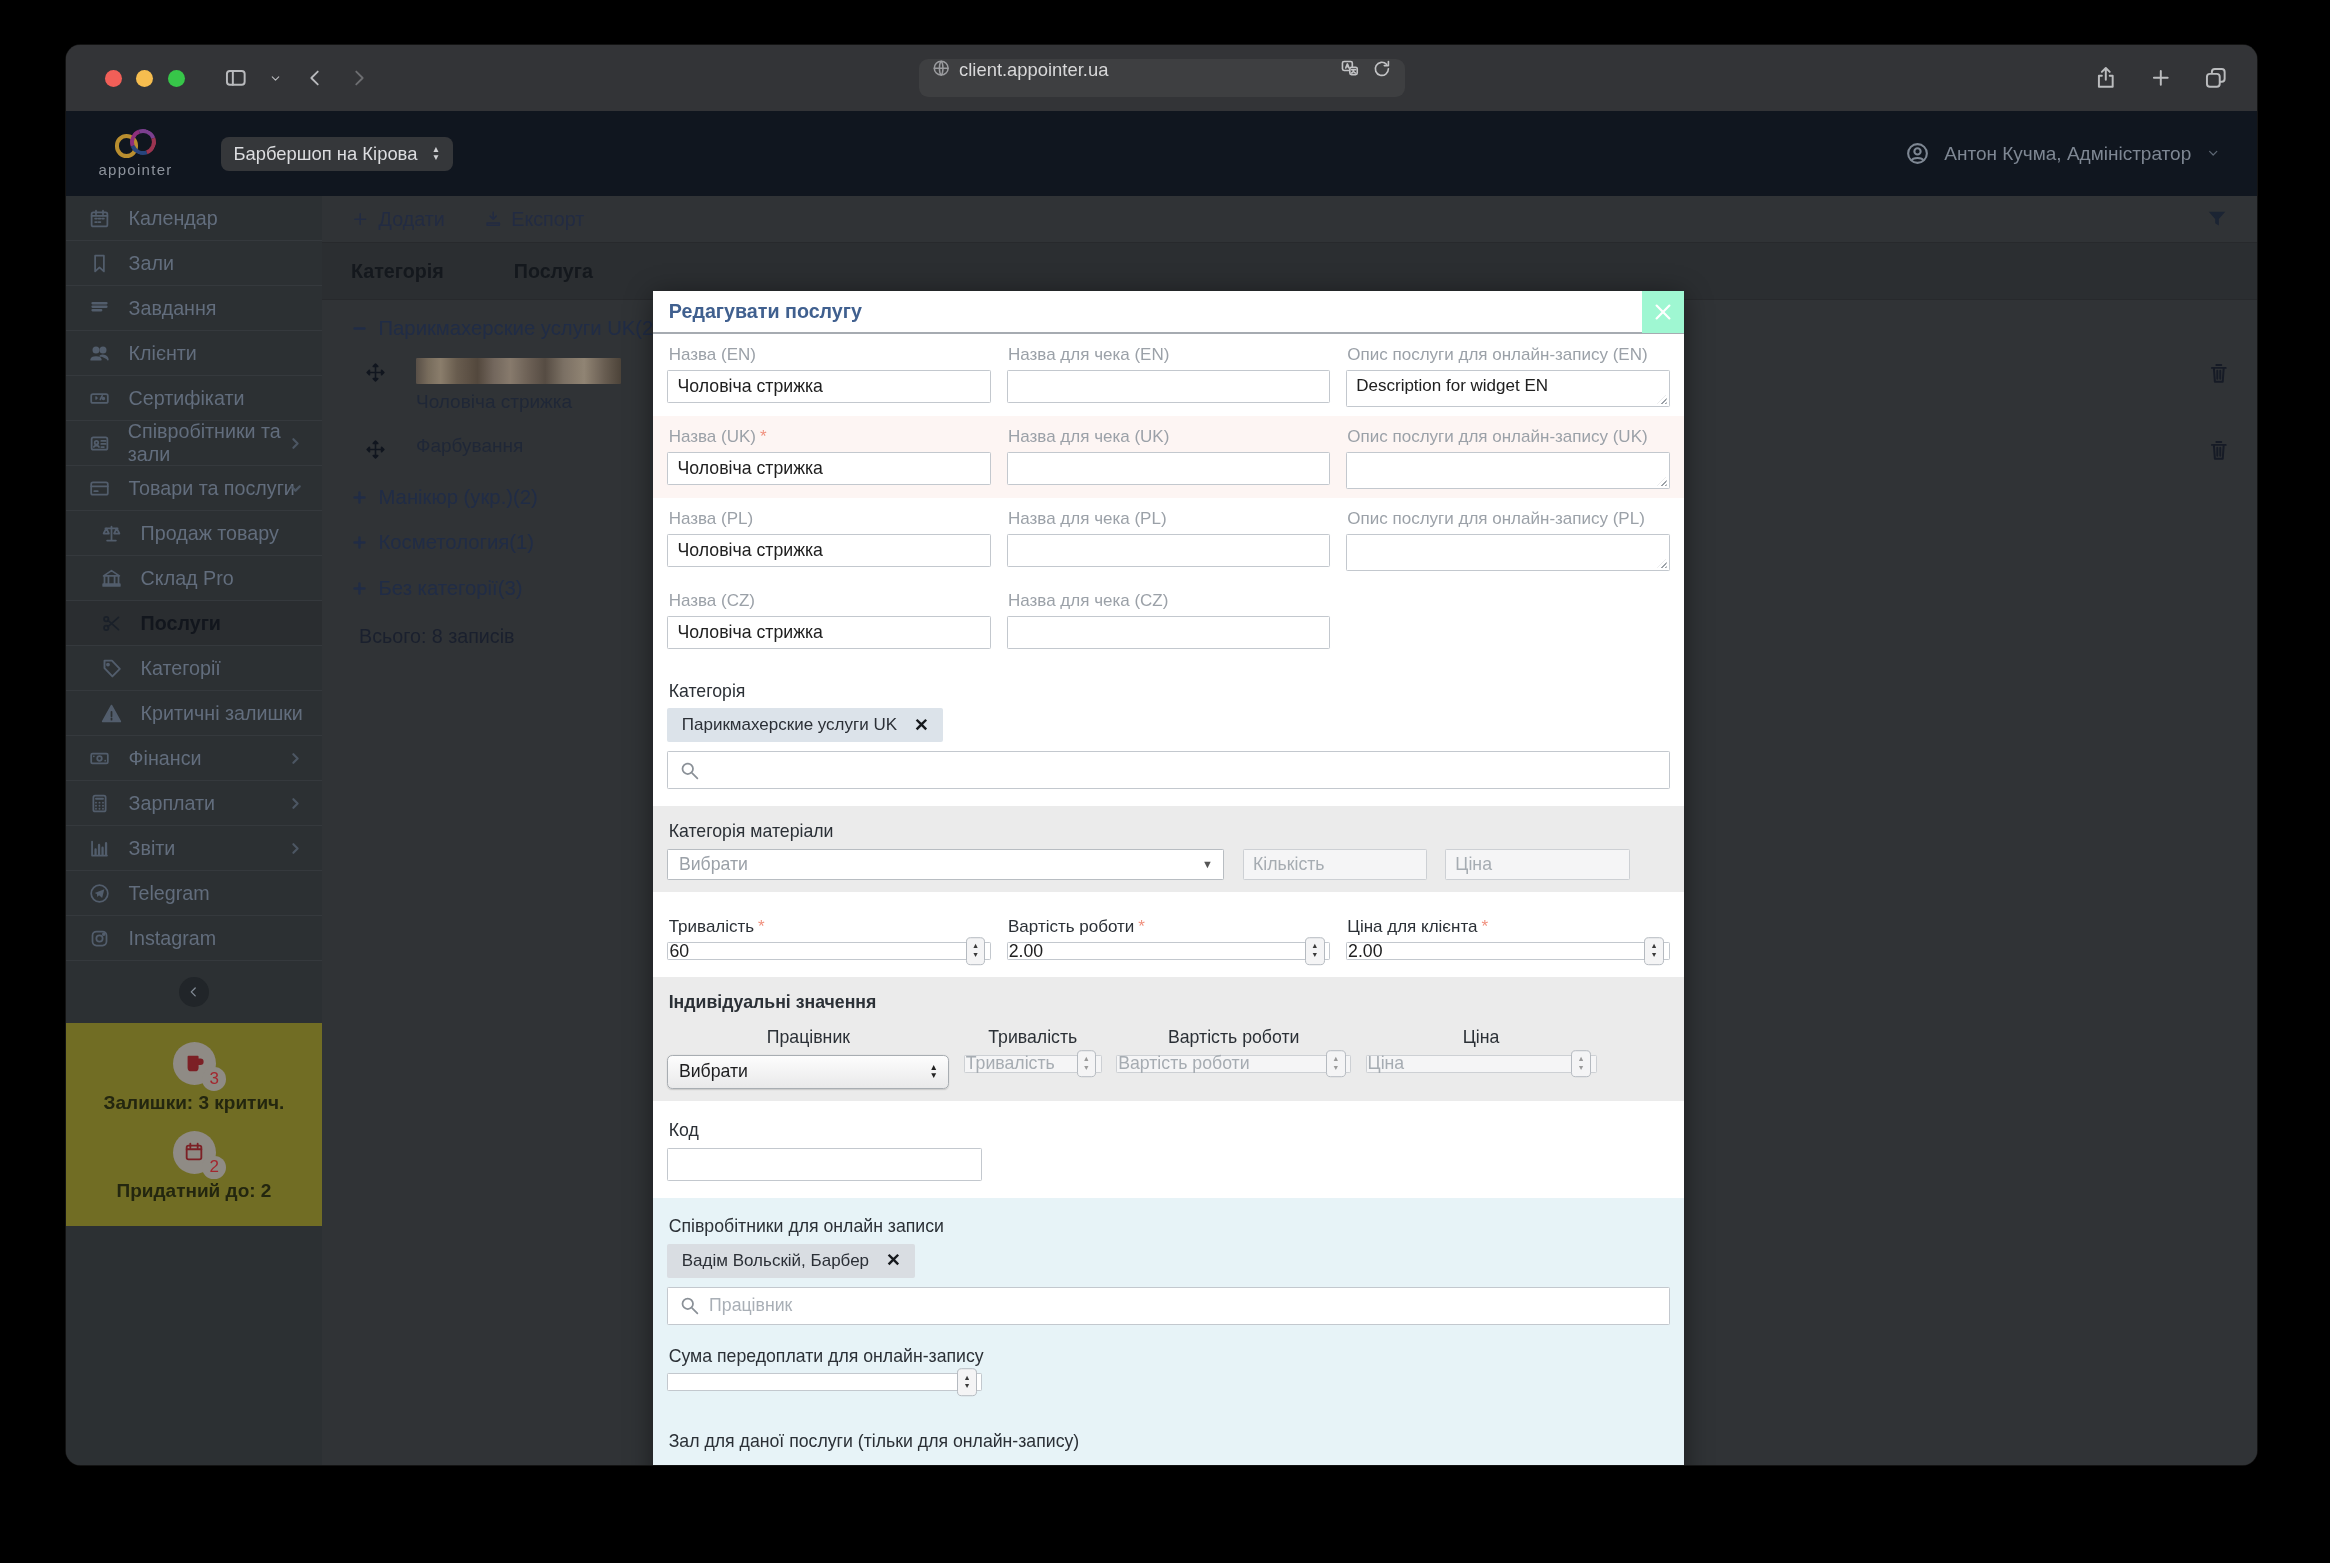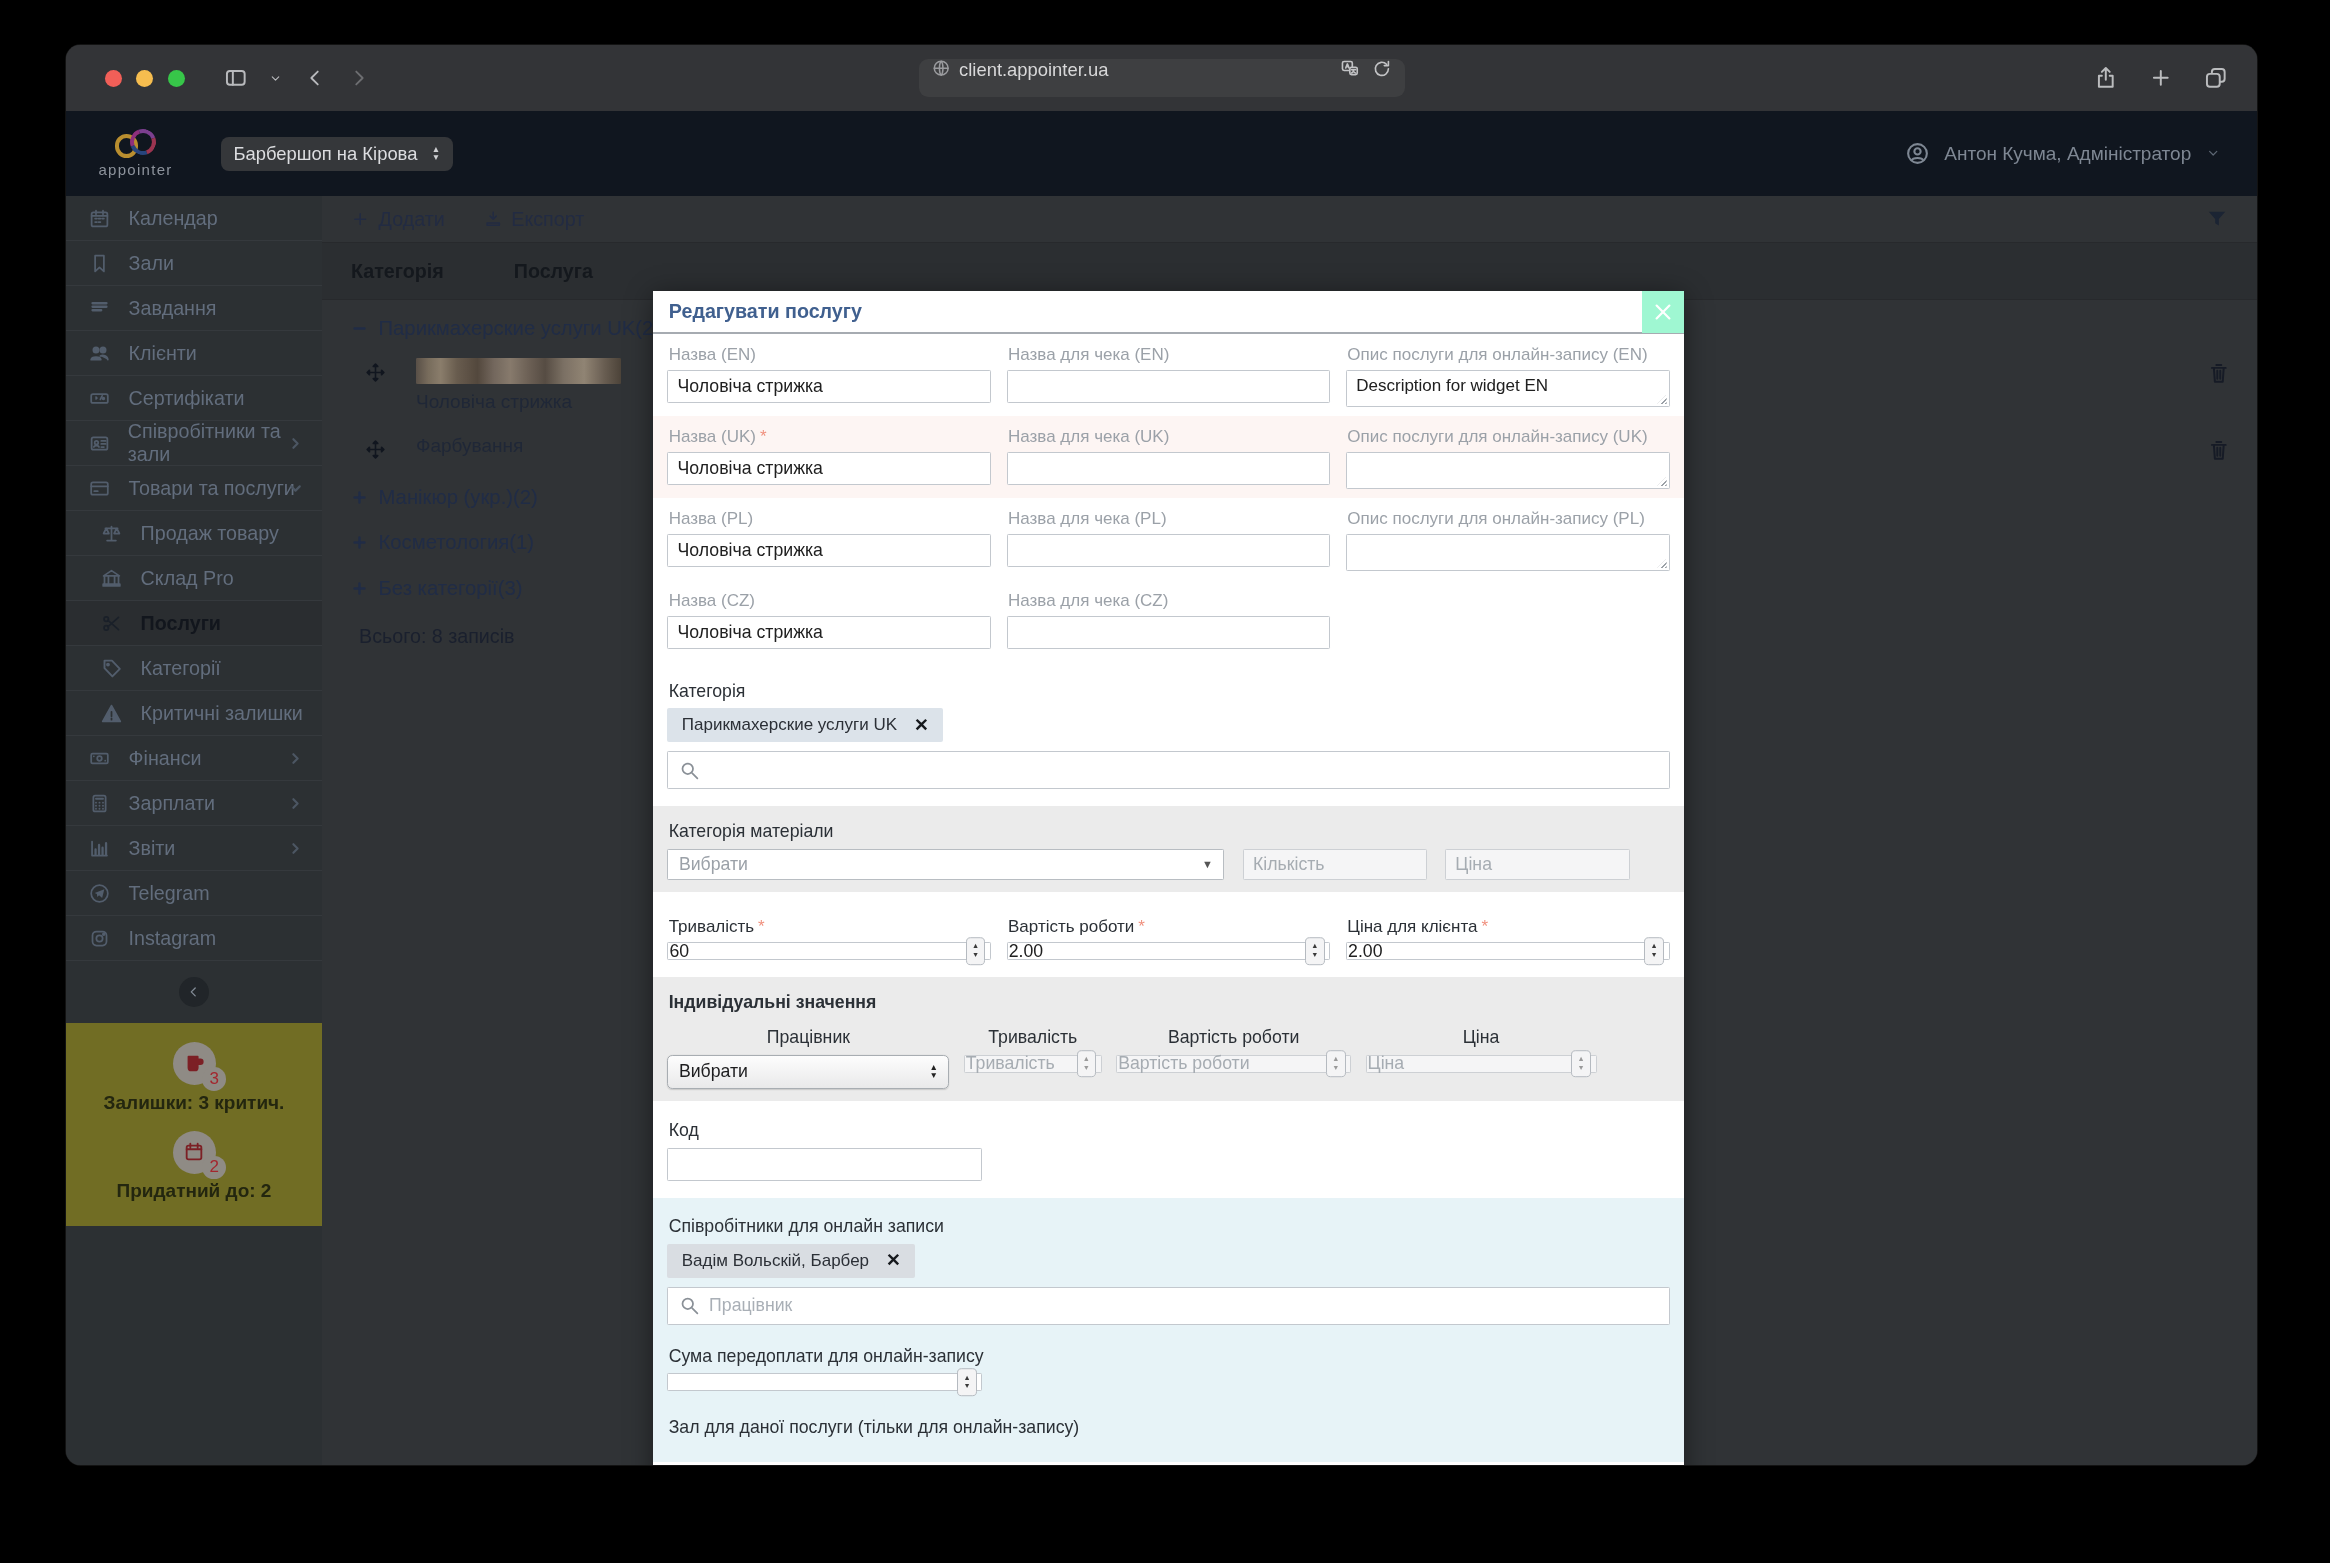--- a/index.html
+++ b/index.html
@@ -734,21 +734,21 @@
         </div>
 
         <div class="seclabel" style="margin-top:14.4px">Сума передоплати для онлайн-запису</div>
         <div class="numinput" style="width:315px">
             <span class="spin">
               <span>▲</span>
               <span>▼</span>
             </span>
           </div>
 
-        <div class="seclabel" style="margin-top:19px">Зал для даної послуги (тільки для онлайн-запису)</div>
+        <div class="seclabel" style="margin-top:33px">Зал для даної послуги (тільки для онлайн-запису)</div>
         
 
         
         
       </div>
 
     </div>
   </div>
 </div>
 

